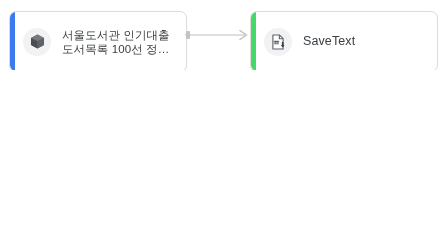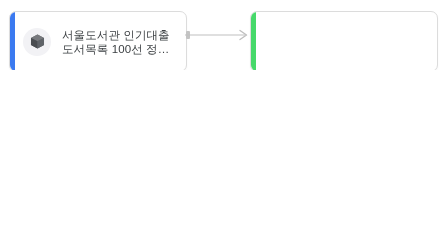--- a/index.html
+++ b/index.html
@@ -143,15 +143,28 @@
 
   <div class="connector">
     <svg width="68" height="14" viewBox="0 0 68 14" aria-hidden="true">
       <line x1="0" y1="7" x2="60" y2="7" stroke="#bfbfbf" stroke-width="1.2"></line>
       <polyline points="55,2.5 61.5,7 55,11.5" fill="none" stroke="#bfbfbf" stroke-width="1.4" stroke-linecap="round" stroke-linejoin="round"></polyline>
     </svg>
   </div>
 
   <div class="node node-target">
     <div class="accent accent-green"></div>
+    <div class="node-body">
+      <div class="icon-badge">
+        <svg width="18" height="18" viewBox="0 0 24 24" aria-hidden="true">
+          <path d="M5.2 2.6h8.6l5 5v13.8H5.2V2.6z" fill="#ffffff" stroke="#5f6368" stroke-width="1.5" stroke-linejoin="round"></path>
+          <path d="M13.8 2.6v5h5" fill="none" stroke="#5f6368" stroke-width="1.5" stroke-linejoin="round"></path>
+          <rect x="6.6" y="10.4" width="6.6" height="4.6" rx="0.6" fill="#5f6368"></rect>
+          <text x="9.9" y="14.1" font-family="DejaVu Sans, sans-serif" font-size="3.9" fill="#ffffff" text-anchor="middle">TXT</text>
+          <path d="M18.2 12.6v5.1" stroke="#3c4043" stroke-width="2.1" stroke-linecap="round"></path>
+          <path d="M15.7 16.1l2.5 2.8 2.5-2.8z" fill="#3c4043"></path>
+        </svg>
+      </div>
+      <div class="node-label-single">SaveText</div>
+    </div>
   </div>
 
 </div>
 
 </body></html>

